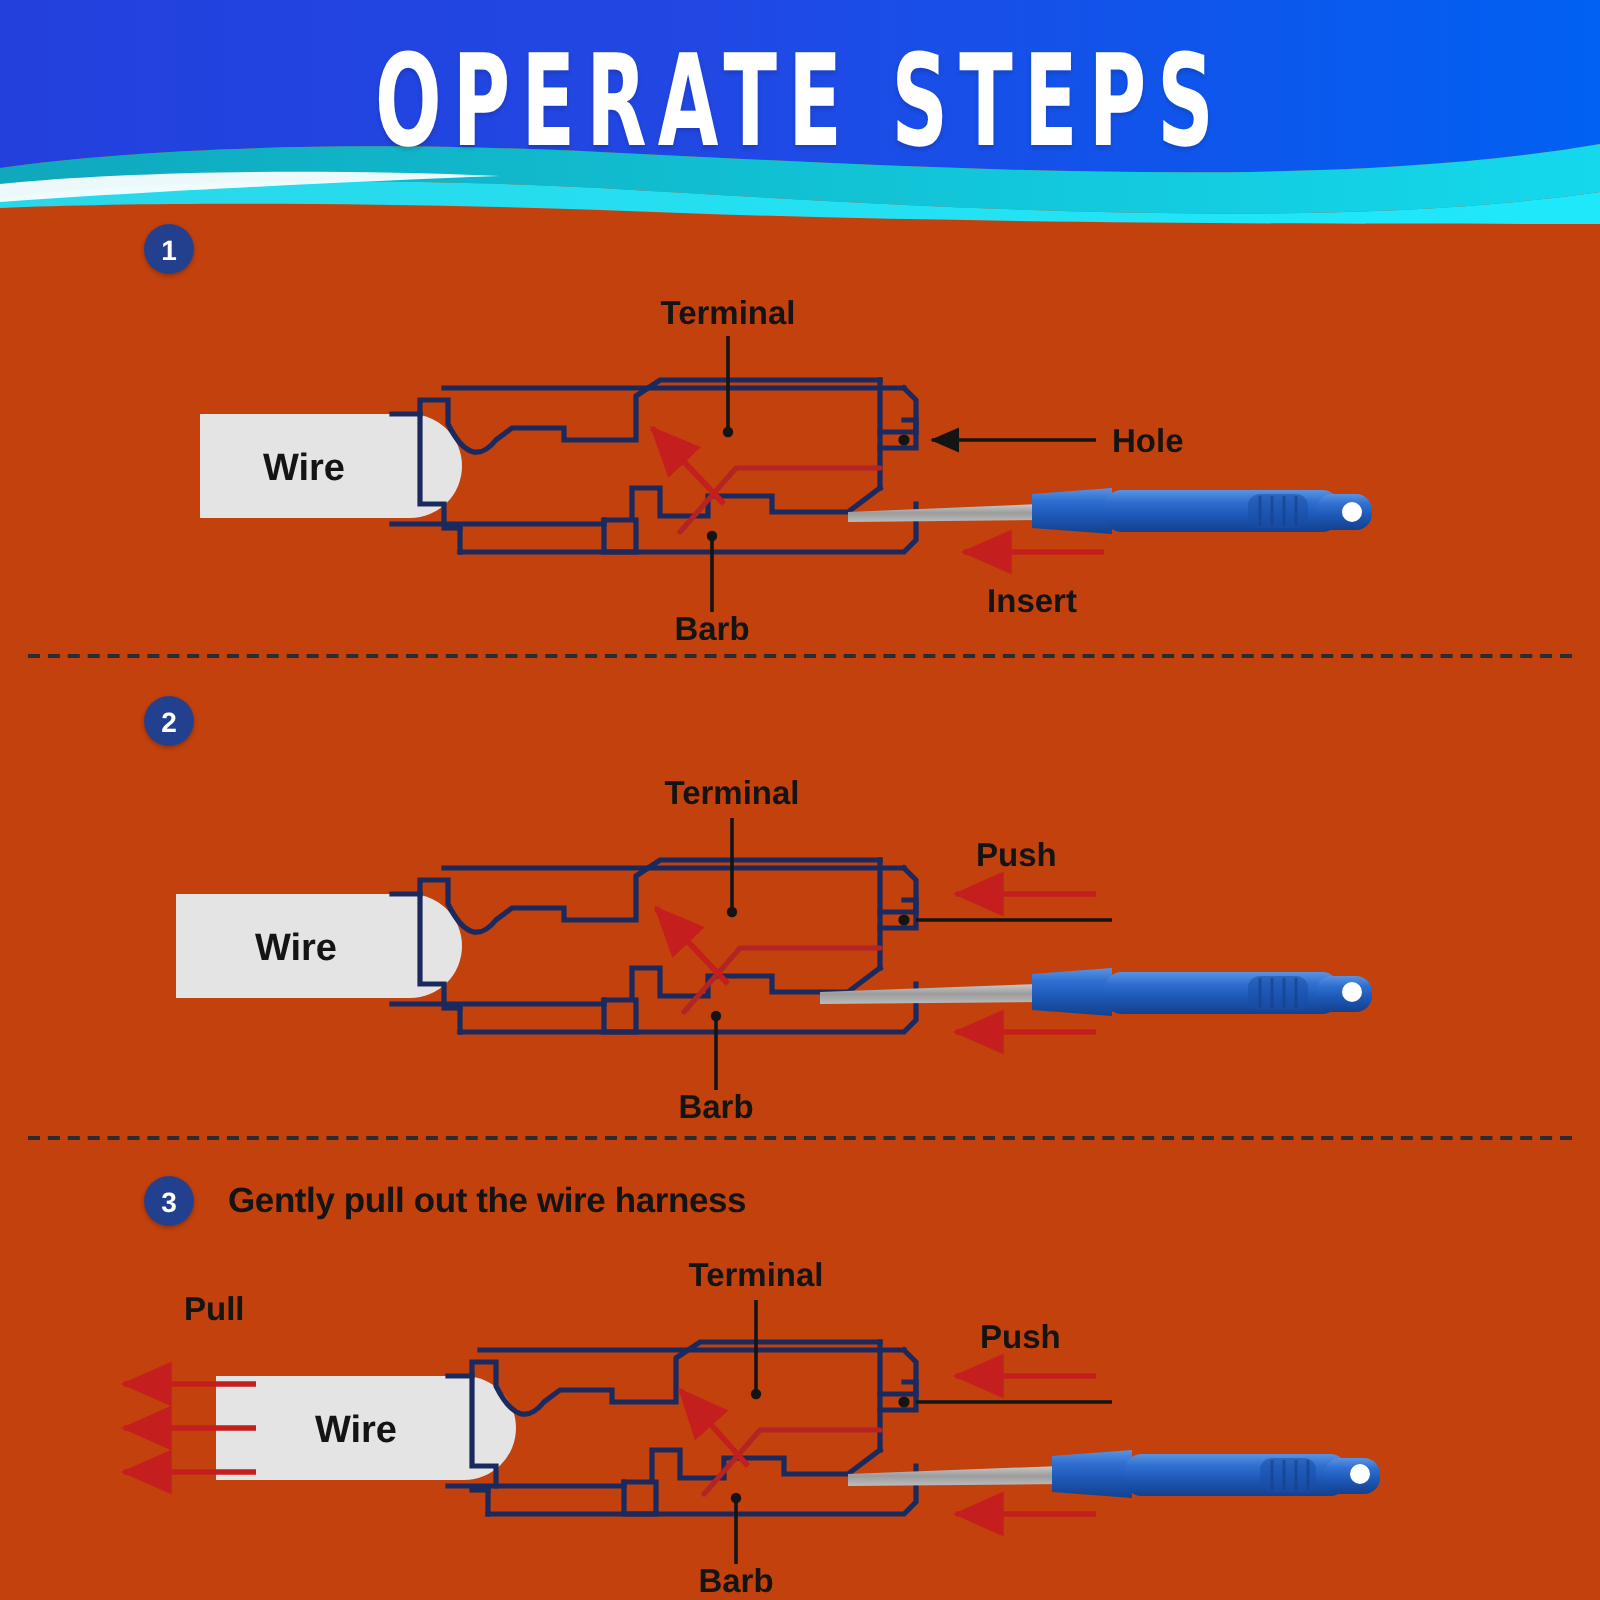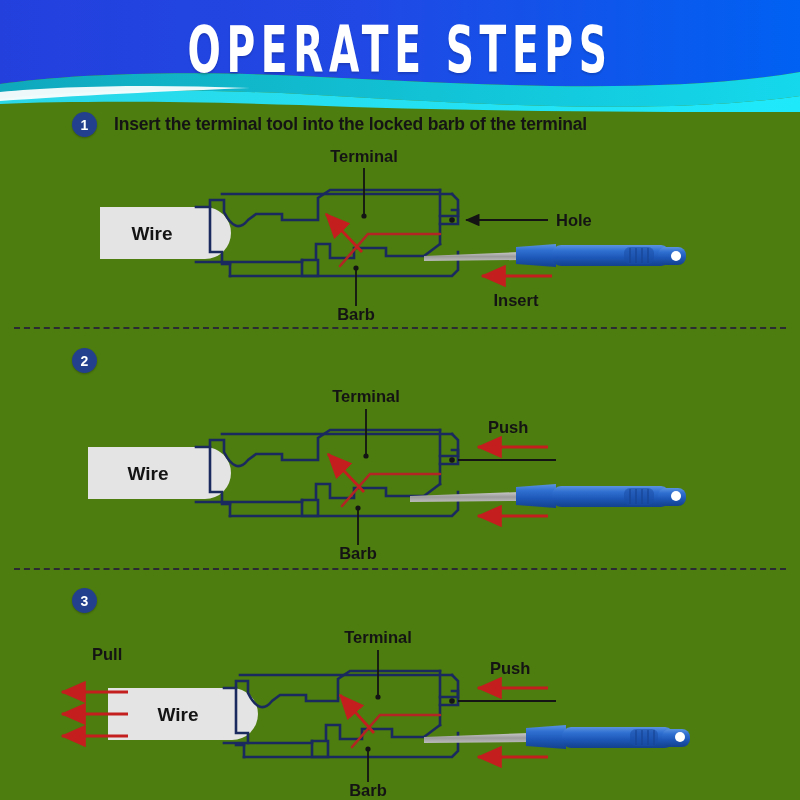--- a/index.html
+++ b/index.html
@@ -3,21 +3,21 @@
 <meta charset="utf-8">
 <style>
   html,body{margin:0;padding:0;}
   body{
     width:800px;height:800px;
     background:#ffffff;
     font-family:"Liberation Sans", sans-serif;
     overflow:hidden;
     position:relative;
   }
-  #page{position:relative;width:800px;height:800px;overflow:hidden;background:#4d7c0f;}
+  #page{position:relative;width:800px;height:800px;overflow:hidden;background:#c2410c;}
 
   
   .header{position:absolute;left:0;top:0;width:800px;height:112px;overflow:hidden;}
   .header svg{display:block;}
   .header-title{
     position:absolute;left:0;top:14px;width:800px;
     text-align:center;
     color:#ffffff;
     font-family:"DejaVu Sans", sans-serif;
     font-weight:bold;
@@ -96,21 +96,20 @@
       <path d="M0,99 C70,90 180,88 300,94 C470,104 660,116 800,96 V112 C660,112 470,112 300,105 C180,101 70,101 0,104 Z" fill="url(#cyanGrad)"></path>
 
       <path d="M0,92 C60,86 150,84 250,88 C170,91 70,96 0,101 Z" fill="#ffffff" opacity="0.92"></path>
     </svg>
     <div class="header-title">OPERATE STEPS</div>
   </div>
 
   <div class="step" style="top:0;">
     <div class="step-head" style="left:72px;top:112px;">
       <div class="badge">1</div>
-      <div class="step-text">Insert the terminal tool into the locked barb of the terminal</div>
     </div>
 
     <div class="diagram" style="top:148px;left:0;">
       <svg width="800" height="172" viewBox="0 0 800 172" xmlns="http://www.w3.org/2000/svg">
         <defs>
           <linearGradient id="handle1" x1="0" y1="0" x2="0" y2="1">
             <stop offset="0%" stop-color="#5a93e0"></stop>
             <stop offset="28%" stop-color="#2f6fd0"></stop>
             <stop offset="60%" stop-color="#1d58b8"></stop>
             <stop offset="100%" stop-color="#13418d"></stop>
@@ -298,20 +297,21 @@
         <text class="lbl" x="148" y="95" font-size="19" text-anchor="middle">Wire</text>
       </svg>
     </div>
 
     <div class="divider" style="top:568px;"></div>
   </div>
 
   <div class="step" style="top:0;">
     <div class="step-head" style="left:72px;top:588px;">
       <div class="badge">3</div>
+      <div class="step-text">Gently pull out the wire harness</div>
     </div>
 
     <div class="diagram" style="top:620px;left:0;">
       <svg width="800" height="180" viewBox="0 0 800 180" xmlns="http://www.w3.org/2000/svg">
         <defs>
           <linearGradient id="handle3" x1="0" y1="0" x2="0" y2="1">
             <stop offset="0%" stop-color="#5a93e0"></stop>
             <stop offset="28%" stop-color="#2f6fd0"></stop>
             <stop offset="60%" stop-color="#1d58b8"></stop>
             <stop offset="100%" stop-color="#13418d"></stop>

